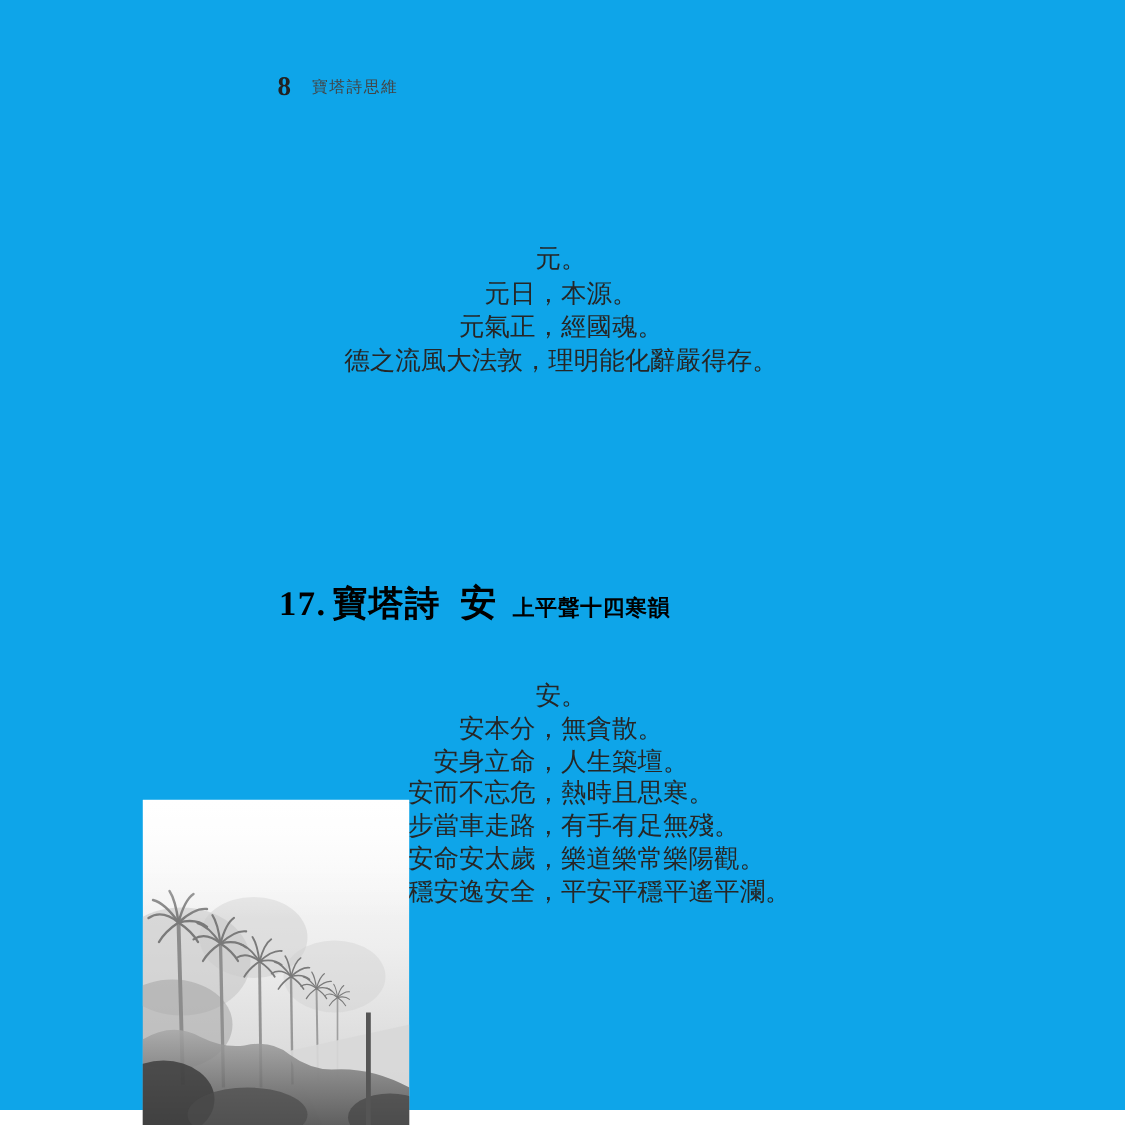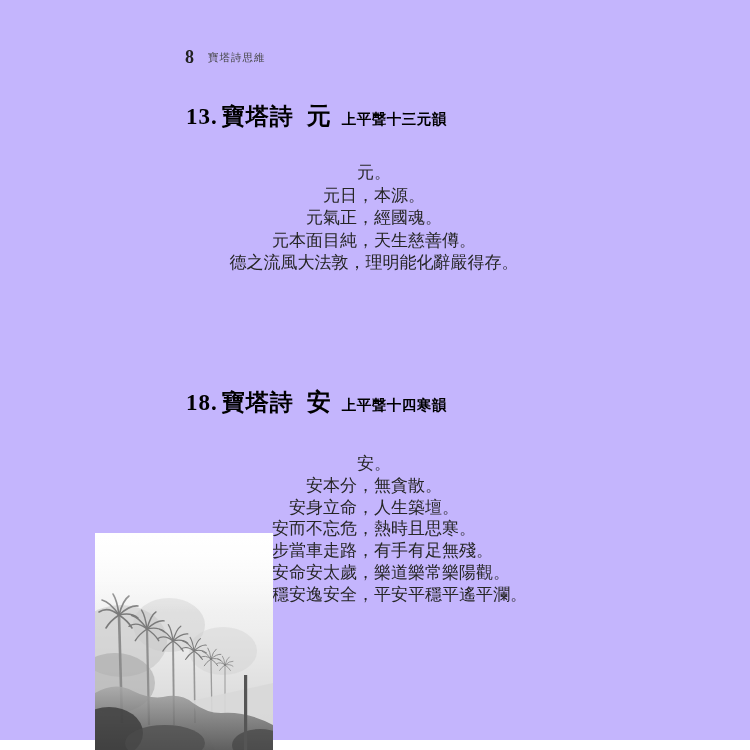--- a/index.html
+++ b/index.html
@@ -8,21 +8,21 @@
     background: #ffffff;
     width: 750px;
     height: 750px;
     overflow: hidden;
     font-family: "Liberation Serif", "DejaVu Serif", serif;
   }
   .page {
     position: relative;
     width: 750px;
     height: 740px;
-    background: #c4b5fd;
+    background: #0ea5e9;
     color: #222222;
   }
   
   .running-head {
     position: absolute;
     left: 185px;
     top: 47px;
     white-space: nowrap;
   }
   .page-num {
@@ -91,34 +91,30 @@
 </style>
 </head>
 <body>
 
 <div class="page">
 
   <div class="running-head">
     <span class="page-num">8</span><span class="book-title">寶塔詩思維</span>
   </div>
 
-  <h2 class="section-heading" id="heading-13">
-    <span class="sec-num">13.</span><span class="sec-title">寶塔詩</span><span class="sec-subject">元</span><span class="sec-subtitle">上平聲十三元韻</span>
-  </h2>
 
   <div class="poem" id="poem-13">
     <div class="poem-line">元。</div>
     <div class="poem-line">元日，本源。</div>
     <div class="poem-line">元氣正，經國魂。</div>
-    <div class="poem-line">元本面目純，天生慈善僔。</div>
     <div class="poem-line">德之流風大法敦，理明能化辭嚴得存。</div>
   </div>
 
   <h2 class="section-heading" id="heading-14">
-    <span class="sec-num">18.</span><span class="sec-title">寶塔詩</span><span class="sec-subject">安</span><span class="sec-subtitle">上平聲十四寒韻</span>
+    <span class="sec-num">17.</span><span class="sec-title">寶塔詩</span><span class="sec-subject">安</span><span class="sec-subtitle">上平聲十四寒韻</span>
   </h2>
 
   <div class="poem" id="poem-14">
     <div class="poem-line">安。</div>
     <div class="poem-line">安本分，無貪散。</div>
     <div class="poem-line">安身立命，人生築壇。</div>
     <div class="poem-line">安而不忘危，熱時且思寒。</div>
     <div class="poem-line">安步當車走路，有手有足無殘。</div>
     <div class="poem-line">安平安命安太歲，樂道樂常樂陽觀。</div>
     <div class="poem-line">安樂安穩安逸安全，平安平穩平遙平瀾。</div>

